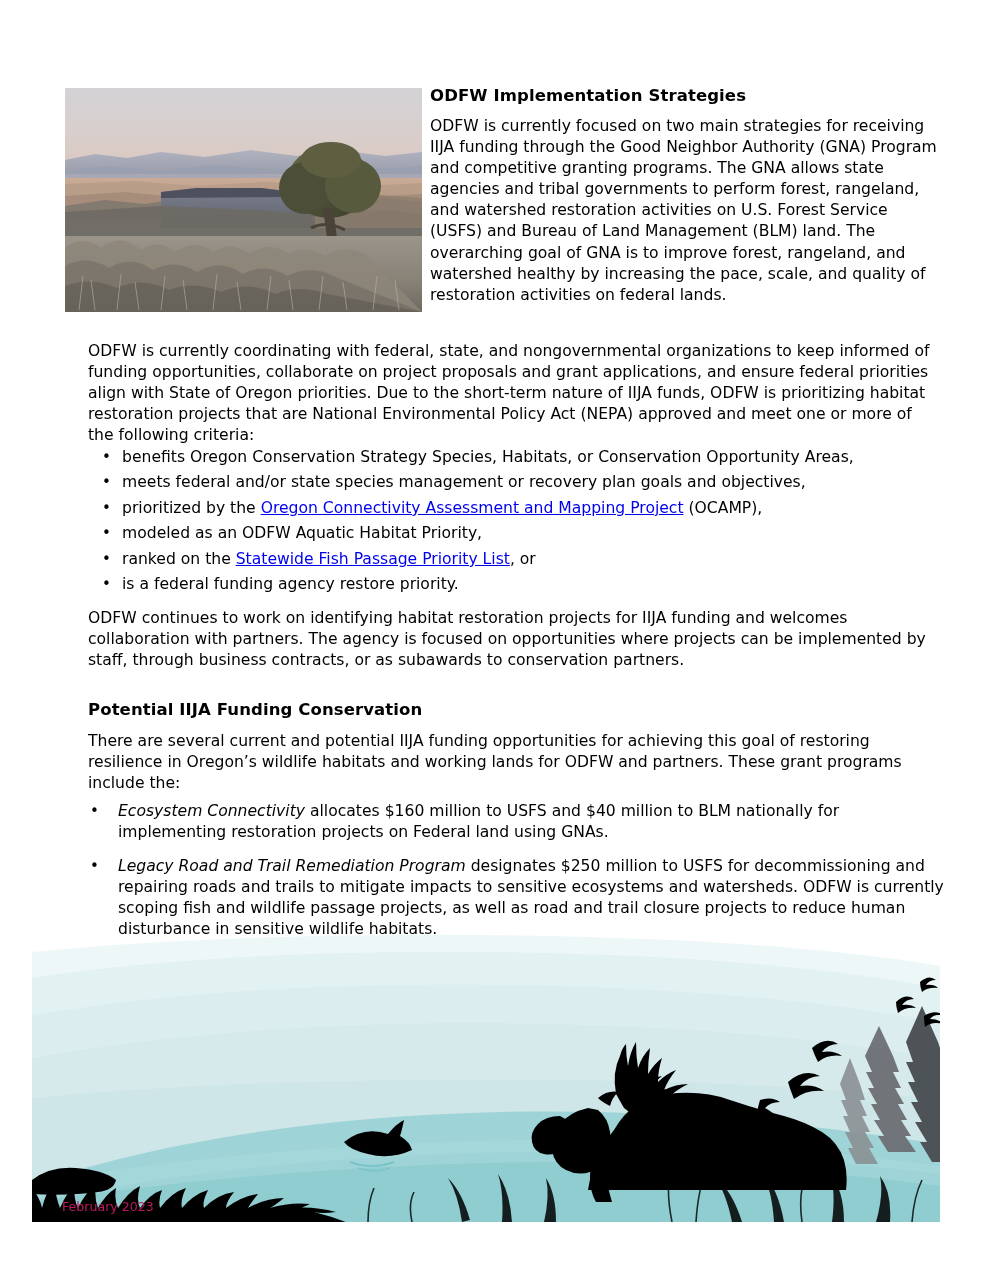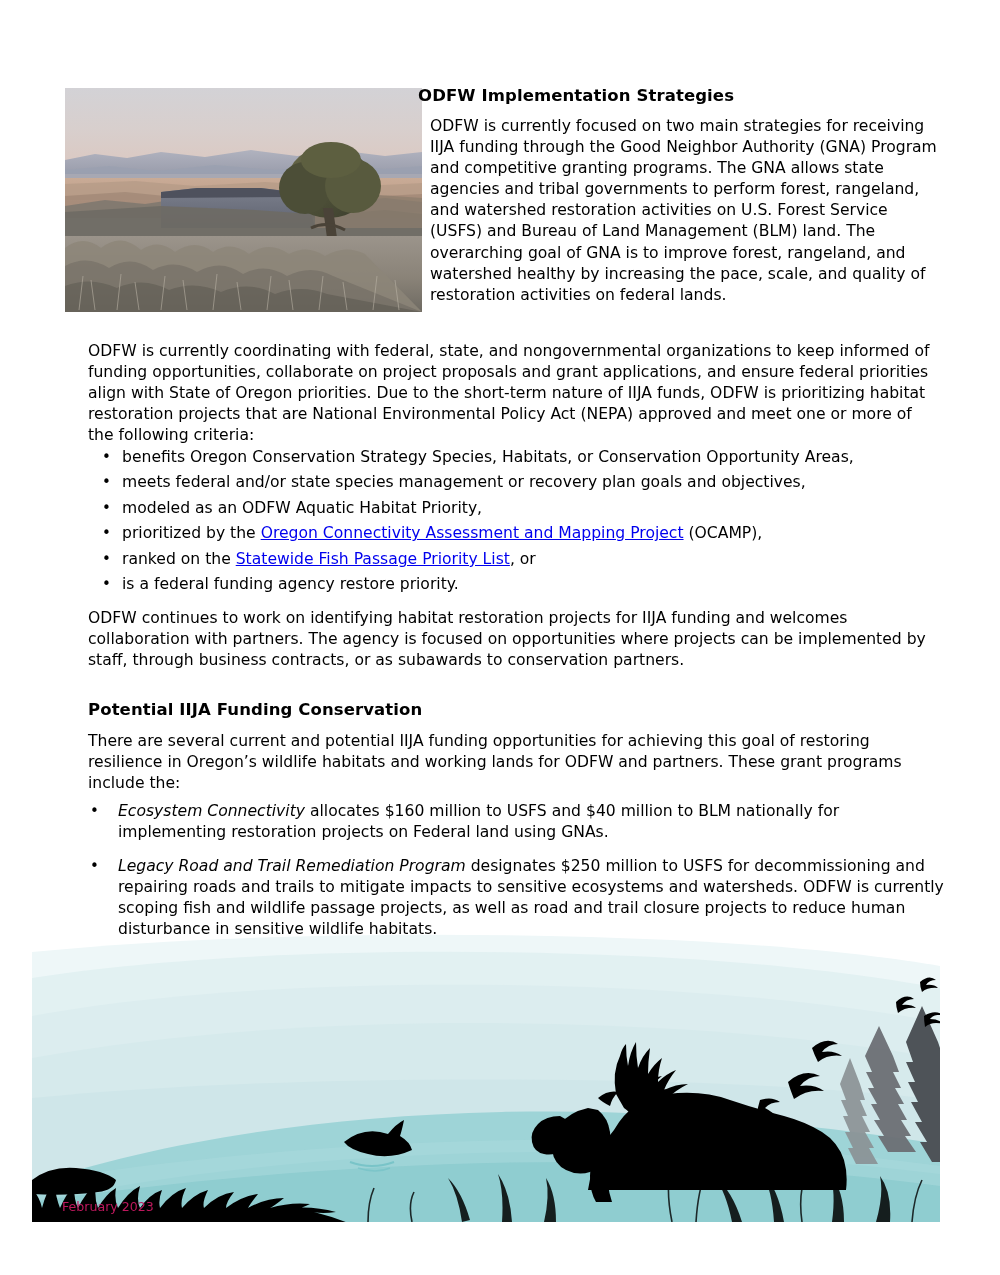--- a/index.html
+++ b/index.html
@@ -46,21 +46,21 @@
   .photo svg { display: block; }
 
   
   .heading {
     position: absolute;
     font-weight: bold;
     font-size: 16.5px;
     letter-spacing: 0.1px;
     line-height: 1.25;
   }
-  #heading-strategies { left: 418px; top: 86px; }
+  #heading-strategies { left: 430px; top: 86px; }
   #heading-funding    { left: 88px;  top: 700px; }
 
   .body-text {
     position: absolute;
     font-size: 15.6px;
     line-height: 21.1px;
     text-align: left;
   }
   #intro-para {
     left: 430px;
@@ -238,24 +238,24 @@
   <div class="body-text" id="coordinating-para">ODFW is currently coordinating with federal, state, and nongovernmental organizations to keep informed of funding opportunities, collaborate on project proposals and grant applications, and ensure federal priorities align with State of Oregon priorities. Due to the short-term nature of IIJA funds, ODFW is prioritizing habitat restoration projects that are National Environmental Policy Act (NEPA) approved and meet one or more of the following criteria:</div>
 
   <ul class="bullets" id="criteria-list">
     <li>
       <span>benefits Oregon Conservation Strategy Species, Habitats, or Conservation Opportunity Areas,</span>
     </li>
     <li>
       <span>meets federal and/or state species management or recovery plan goals and objectives,</span>
     </li>
     <li>
+      <span>prioritized by the </span><a class="lnk" href="#">Oregon Connectivity Assessment and Mapping Project</a><span> (OCAMP),</span>
+    </li>
+    <li>
       <span>modeled as an ODFW Aquatic Habitat Priority,</span>
-    </li>
-    <li>
-      <span>prioritized by the </span><a class="lnk" href="#">Oregon Connectivity Assessment and Mapping Project</a><span> (OCAMP),</span>
     </li>
     <li>
       <span>ranked on the </span><a class="lnk" href="#">Statewide Fish Passage Priority List</a><span>, or</span>
     </li>
     <li>
       <span>is a federal funding agency restore priority.</span>
     </li>
   </ul>
 
   <div class="body-text" id="continues-para">ODFW continues to work on identifying habitat restoration projects for IIJA funding and welcomes collaboration with partners. The agency is focused on opportunities where projects can be implemented by staff, through business contracts, or as subawards to conservation partners.</div>

